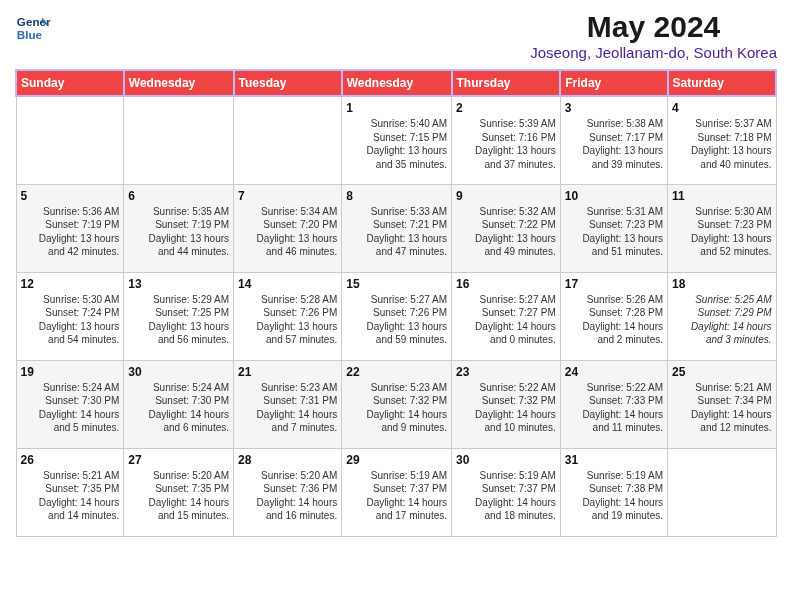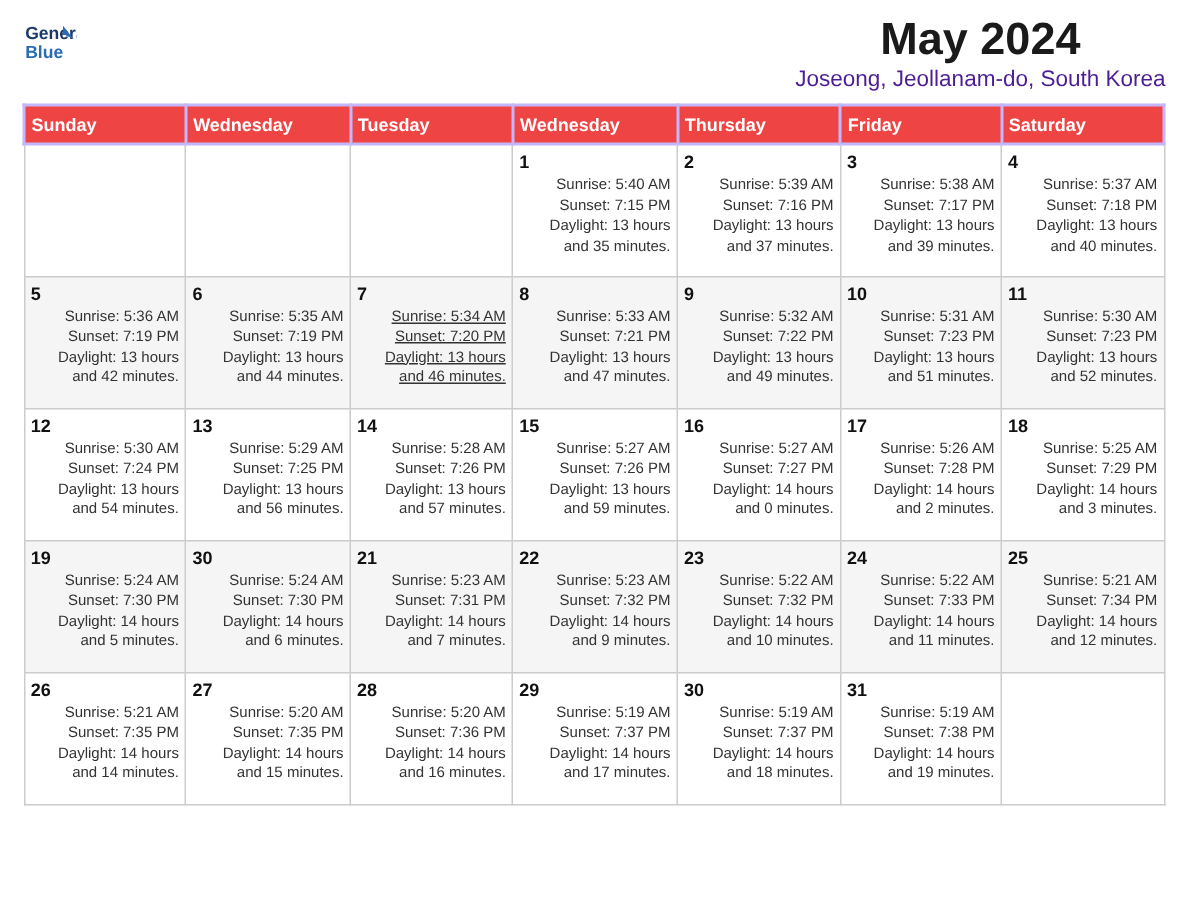--- a/index.html
+++ b/index.html
@@ -156,21 +156,21 @@
         </td>
         <td>
           <div class="day-num">6</div>
           <div class="day-info" style="white-space: pre-line;">Sunrise: 5:35 AM
 Sunset: 7:19 PM
 Daylight: 13 hours
 and 44 minutes.</div>
         </td>
         <td>
           <div class="day-num">7</div>
-          <div class="day-info" style="white-space: pre-line; text-decoration: underline;">Sunrise: 5:34 AM
+          <div class="day-info" style="white-space: pre-line;">Sunrise: 5:34 AM
 Sunset: 7:20 PM
 Daylight: 13 hours
 and 46 minutes.</div>
         </td>
         <td>
           <div class="day-num">8</div>
           <div class="day-info" style="white-space: pre-line;">Sunrise: 5:33 AM
 Sunset: 7:21 PM
 Daylight: 13 hours
 and 47 minutes.</div>
@@ -235,21 +235,21 @@
         </td>
         <td>
           <div class="day-num">17</div>
           <div class="day-info" style="white-space: pre-line;">Sunrise: 5:26 AM
 Sunset: 7:28 PM
 Daylight: 14 hours
 and 2 minutes.</div>
         </td>
         <td>
           <div class="day-num">18</div>
-          <div class="day-info" style="white-space: pre-line;">Sunrise: 5:25 AM
+          <div class="day-info" style="white-space: pre-line; font-style: italic;">Sunrise: 5:25 AM
 Sunset: 7:29 PM
 Daylight: 14 hours
 and 3 minutes.</div>
         </td>
       </tr>
       <tr>
         <td>
           <div class="day-num">19</div>
           <div class="day-info" style="white-space: pre-line;">Sunrise: 5:24 AM
 Sunset: 7:30 PM

